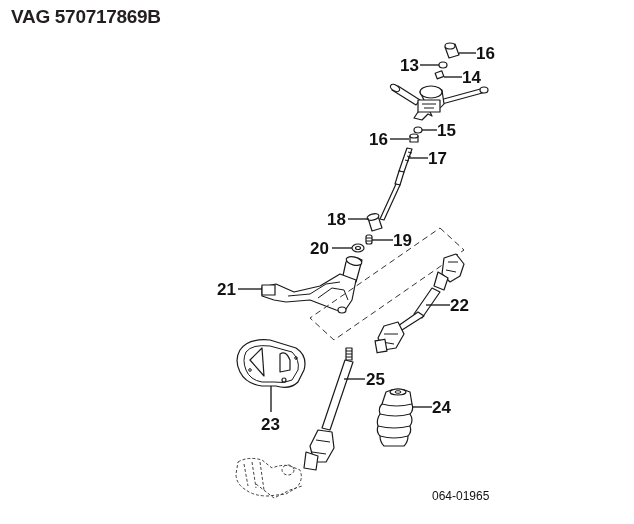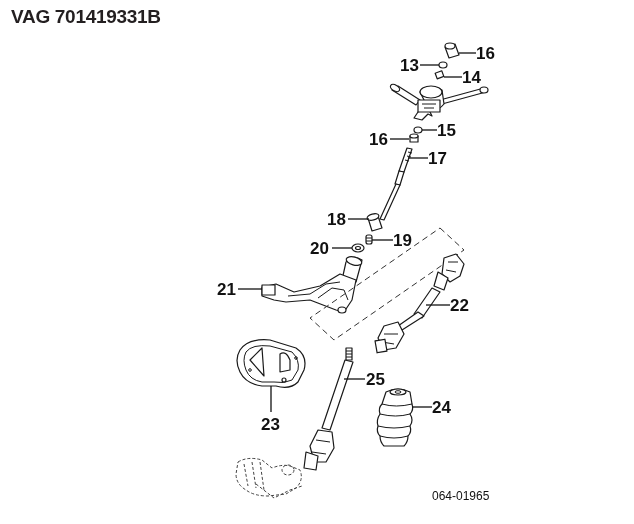--- a/index.html
+++ b/index.html
@@ -42,21 +42,21 @@
     }
     .part { fill: #ffffff; stroke: #1a1a1a; stroke-width: 1.2; stroke-linejoin: round; }
     .part-thin { fill: none; stroke: #1a1a1a; stroke-width: 1; }
     .leader { stroke: #111; stroke-width: 1.3; fill: none; }
     .dashed { stroke: #333; stroke-width: 1; fill: none; stroke-dasharray: 6 4; }
     .ghost { fill: none; stroke: #444; stroke-width: 1; stroke-dasharray: 3 2; }
   </style>
 </head>
 <body>
 
-<div class="title">VAG 701419331B</div>
+<div class="title">VAG 570717869B</div>
 
 <svg class="diagram" width="634" height="524" viewBox="0 0 634 524">
 
   <g>
     <path class="part" d="M445,47 L455,44 L459,55 L449,58 Z"></path>
     <ellipse class="part" cx="450" cy="46" rx="5" ry="3"></ellipse>
   </g>
   <line class="leader" x1="459" y1="53" x2="476" y2="53"></line>
   <text class="callout" x="476" y="59">16</text>
 

